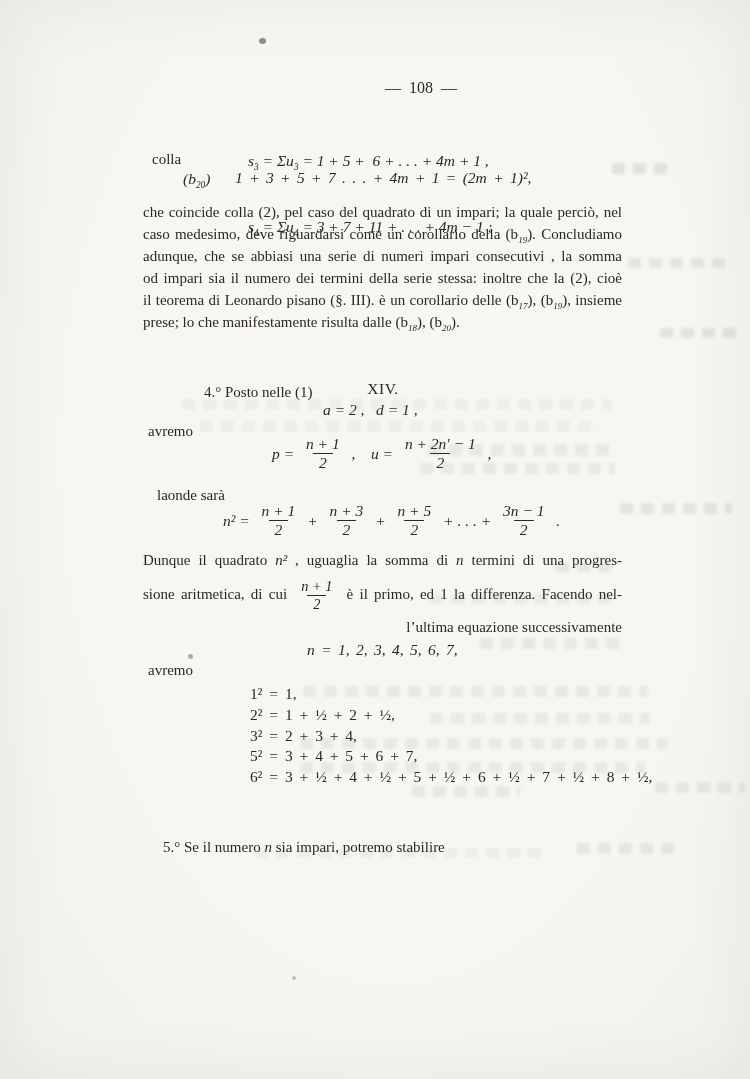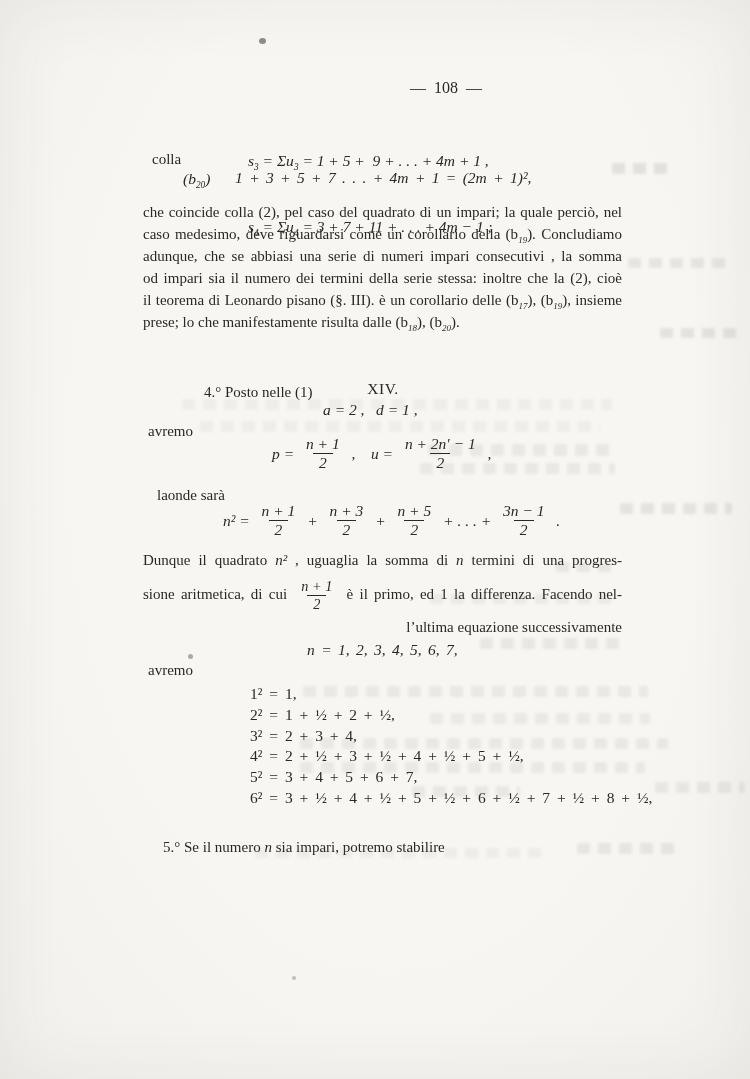--- a/index.html
+++ b/index.html
@@ -15,39 +15,39 @@
   .jline{text-align:justify;text-align-last:justify;}
   .lline{text-align:left;}
   .math{font-size:15.5px;font-style:italic;white-space:pre;}
   .vari{font-style:italic;}
   sub{font-size:.6em;line-height:0;}
   .eqrow{display:flex;align-items:center;white-space:pre;}
   .frac{display:inline-flex;flex-direction:column;align-items:center;line-height:1.18;vertical-align:middle;margin:0 2px;}
   .frac .den{border-top:1.3px solid #2b2822;padding:0 6px;}
   .frac .num{padding:0 6px;}
   .ifrac{font-size:.95em;}
-  .header{font-size:16px;word-spacing:4px;margin-left:25px;}
+  .header{font-size:16px;word-spacing:4px;}
   .heading{font-size:15.5px;letter-spacing:.5px;margin-top:23px;}
   .squares-line{font-size:15.5px;line-height:20.8px;word-spacing:3px;white-space:pre;}
   .wsp{word-spacing:2.5px;}
   .ghost{
     position:absolute;border-radius:2px;filter:blur(1.6px);
     background:repeating-linear-gradient(90deg, rgba(118,116,106,.38) 0 13px, rgba(118,116,106,0) 13px 21px);
   }
   .speck{position:absolute;background:#8d8b83;border-radius:50%;filter:blur(.7px);}
 </style>
 </head>
 <body>
 
 <div class="page">
 
   <div class="abs header" style="left:385px;top:79px;">— 108 —</div>
 
   <div class="abs math" style="left:248px;top:106px;line-height:22px;">
-    <div><span>s</span><sub>3</sub><span> = Σu</span><sub>3</sub><span> = 1 + 5 +  9 + . . . + 4m + 1 ,</span></div>
+    <div><span>s</span><sub>3</sub><span> = Σu</span><sub>3</sub><span> = 1 + 5 +  6 + . . . + 4m + 1 ,</span></div>
     <div><span>s</span><sub>4</sub><span> = Σu</span><sub>4</sub><span> = 3 + 7 + 11 + . . . + 4m − 1 ;</span></div>
   </div>
 
   <div class="abs para" style="left:152px;top:148px;width:auto;">colla</div>
 
   <div class="abs math" style="left:183px;top:170px;"><span>(b</span><sub>20</sub><span>)</span></div>
   <div class="abs math wsp" style="left:235px;top:169px;">1 + 3 + 5 + 7 . . . + 4m + 1 = (2m + 1)²,</div>
 
   <div class="abs para" style="left:143px;top:201px;">
     <div class="jline">che coincide colla (2), pel caso del quadrato di un impari; la quale perciò, nel</div>
@@ -99,21 +99,20 @@
   </div>
 
   <div class="abs math wsp" style="left:307px;top:641px;">n = 1, 2, 3, 4, 5, 6, 7,</div>
 
   <div class="abs para" style="left:148px;top:659px;width:auto;">avremo</div>
 
   <div class="abs" style="left:250px;top:684px;">
     <div class="squares-line">1² = 1,</div>
     <div class="squares-line">2² = 1 + ½ + 2 + ½,</div>
     <div class="squares-line">3² = 2 + 3 + 4,</div>
-    <div class="squares-line">4² = 2 + ½ + 3 + ½ + 4 + ½ + 5 + ½,</div>
     <div class="squares-line">5² = 3 + 4 + 5 + 6 + 7,</div>
     <div class="squares-line">6² = 3 + ½ + 4 + ½ + 5 + ½ + 6 + ½ + 7 + ½ + 8 + ½,</div>
   </div>
 
   <div class="abs para" style="left:163px;top:836px;width:auto;"><span>5.° Se il numero </span><span class="vari">n</span><span> sia impari, potremo stabilire</span></div>
 
   <div class="ghost" style="left:612px;top:163px;width:56px;height:11px;opacity:.42;"></div>
   <div class="ghost" style="left:628px;top:258px;width:100px;height:10px;opacity:.35;"></div>
   <div class="ghost" style="left:660px;top:328px;width:78px;height:10px;opacity:.4;"></div>
   <div class="ghost" style="left:182px;top:399px;width:430px;height:11px;opacity:.18;"></div>

